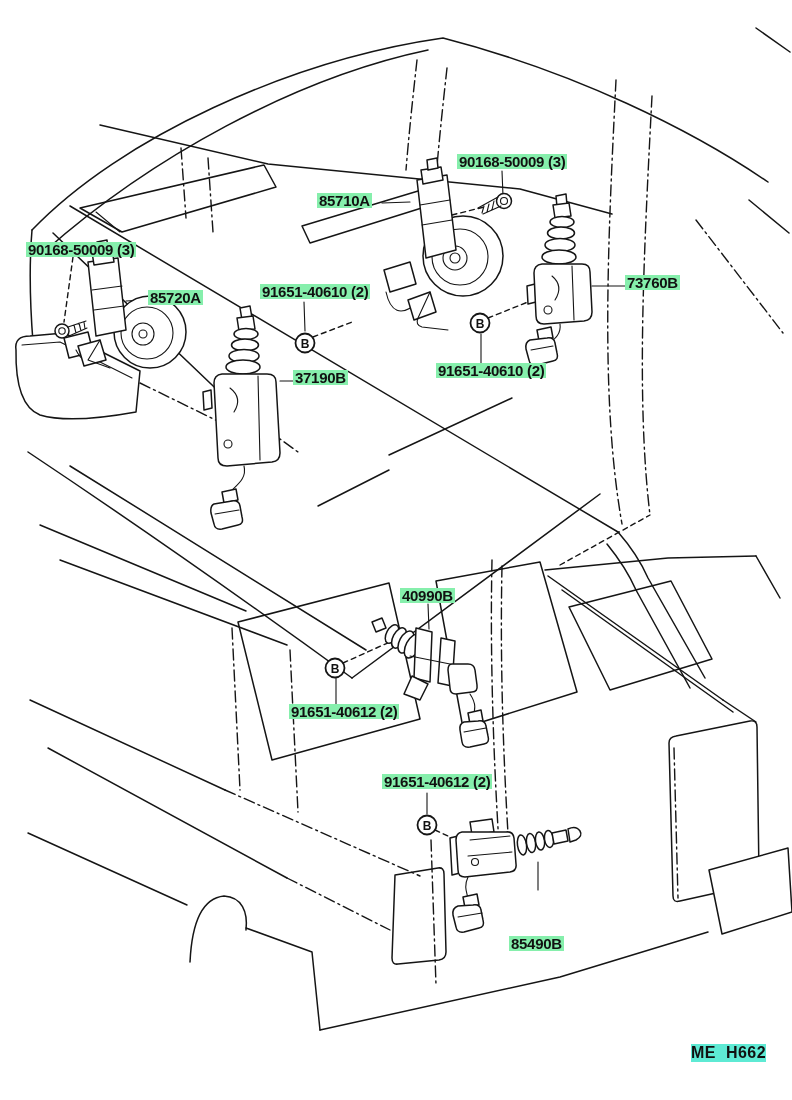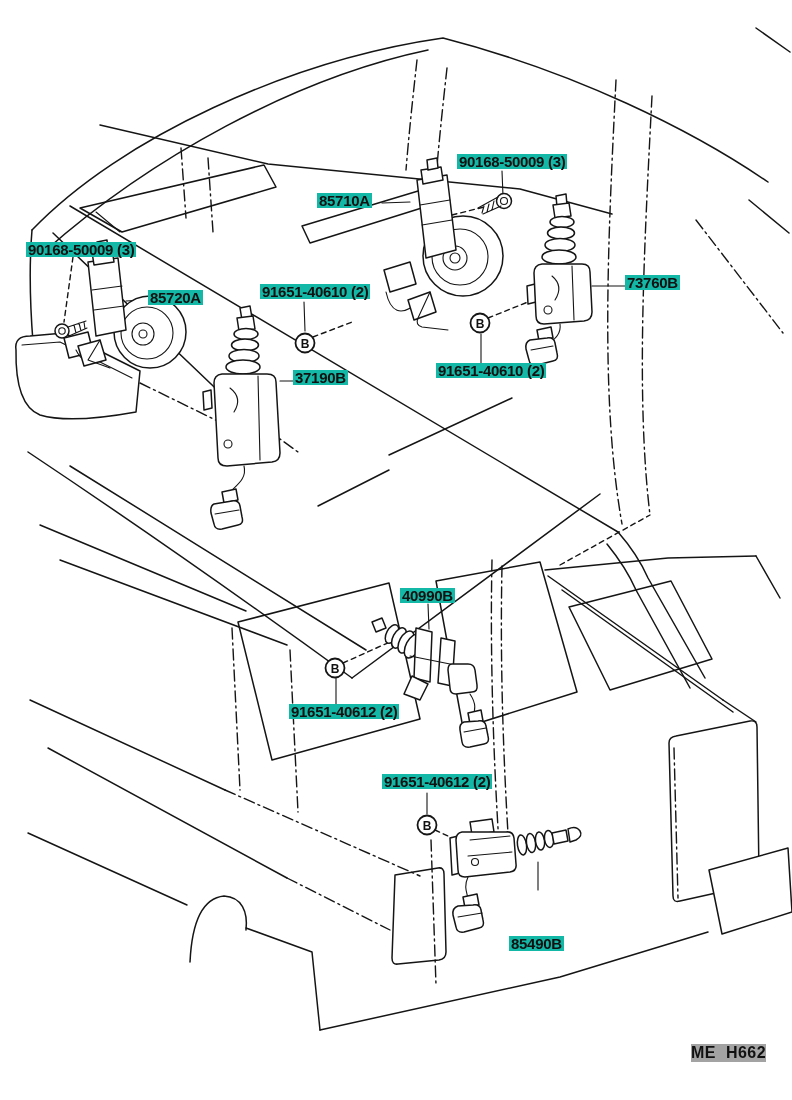--- a/index.html
+++ b/index.html
@@ -1,22 +1,22 @@
 <!DOCTYPE html>
 <html><head>
 <meta charset="utf-8">
 <style>
   html,body{margin:0;padding:0;background:#fff;}
   #page{position:relative;width:792px;height:1100px;background:#fff;overflow:hidden;
         font-family:"Liberation Sans",sans-serif;}
   svg{position:absolute;left:0;top:0;}
   .lbl{position:absolute;font:700 15px "Liberation Sans",sans-serif;color:#111;
-       letter-spacing:-0.3px;background:#14b8a6;padding:0 2px;white-space:pre;line-height:15px;}
+       letter-spacing:-0.3px;background:#86efac;padding:0 2px;white-space:pre;line-height:15px;}
   .code{position:absolute;font:700 16px "Liberation Sans",sans-serif;color:#111;
-        letter-spacing:0.5px;background:#a3a3a3;white-space:pre;}
+        letter-spacing:0.5px;background:#5eead4;white-space:pre;}
   .stroke{fill:none;stroke:#151515;stroke-width:1.5;stroke-linecap:round;stroke-linejoin:round;}
   .thin{fill:none;stroke:#151515;stroke-width:1.1;stroke-linecap:round;stroke-linejoin:round;}
   .white{fill:#ffffff;stroke:#151515;stroke-width:1.5;stroke-linejoin:round;}
   .dashdot{fill:none;stroke:#151515;stroke-width:1.4;stroke-dasharray:11 4 2 4;stroke-linecap:round;}
   .dash{fill:none;stroke:#151515;stroke-width:1.4;stroke-dasharray:5 4;stroke-linecap:round;}
   .bletter{font:700 12px "Liberation Sans",sans-serif;fill:#111;}
 </style>
 </head>
 <body>
 

